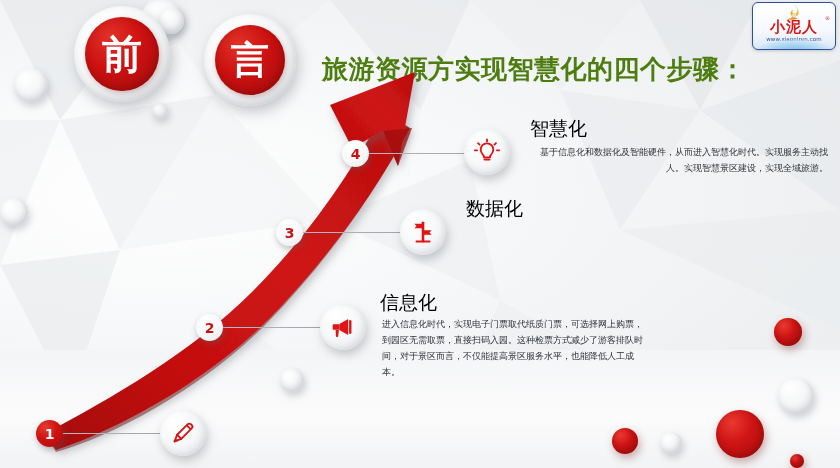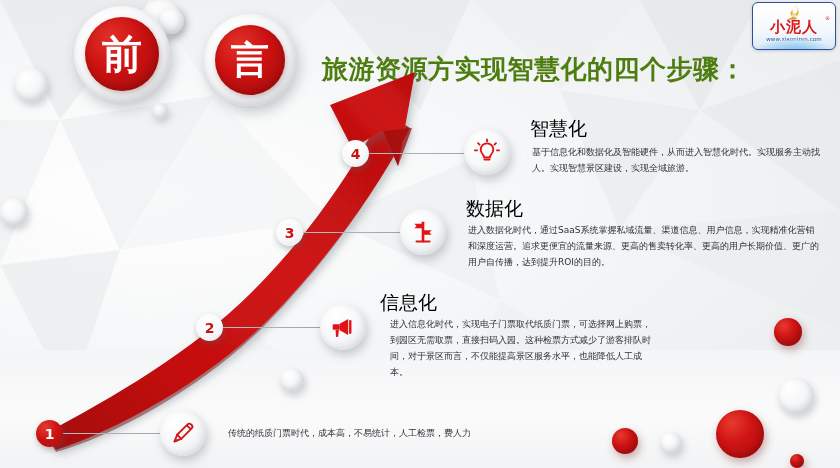--- a/index.html
+++ b/index.html
@@ -168,69 +168,67 @@
   <div class="icon-circle" style="left:160px;top:410px;">
     <svg width="26" height="26" viewBox="0 0 24 24">
       <g fill="none" stroke="#d31616" stroke-width="1.7" stroke-linejoin="round" stroke-linecap="round">
         <path d="M4.2,19.8 L6.6,13.6 L16.2,4.0 C17.1,3.1 18.5,3.1 19.4,4.0 L20.0,4.6 C20.9,5.5 20.9,6.9 20.0,7.8 L10.4,17.4 Z"></path>
         <path d="M16.0,5.4 L18.6,8.0"></path>
         <path d="M6.6,13.6 L10.4,17.4"></path>
         <path d="M4.2,19.8 L7.0,18.6"></path>
       </g>
     </svg>
   </div>
-  <div class="step-body" style="left:228px;top:425px;width:300px;">传统的纸质门票时代，成本高，不易统计，人工检票，费人力</div>
 
   <div class="connector" style="left:222px;top:327px;width:108px;"></div>
   <div class="step-num white" style="left:196px;top:314px;">2</div>
   <div class="icon-circle" style="left:320px;top:304px;">
     <svg width="26" height="26" viewBox="0 0 24 24">
       <g fill="#e01414">
         <path d="M3.5,9.4 L9.0,9.4 L9.0,14.6 L3.5,14.6 C2.9,14.6 2.5,14.2 2.5,13.6 L2.5,10.4 C2.5,9.8 2.9,9.4 3.5,9.4 Z"></path>
         <path d="M9.0,9.0 L16.8,4.6 L16.8,19.4 L9.0,15.0 Z"></path>
         <rect x="17.6" y="5.6" width="2.2" height="12.8" rx="1"></rect>
         <path d="M5.2,14.8 L8.2,14.8 L7.6,20.2 C7.55,20.8 7.1,21.2 6.5,21.2 C5.9,21.2 5.5,20.8 5.45,20.2 Z"></path>
       </g>
     </svg>
   </div>
   <div class="step-head" style="left:380px;top:290px;">信息化</div>
-  <div class="step-body" style="left:390px;top:316px;width:268px;">进入信息化时代，实现电子门票取代纸质门票，可选择网上购票，到园区无需取票，直接扫码入园。这种检票方式减少了游客排队时间，对于景区而言，不仅能提高景区服务水平，也能降低人工成本。</div>
+  <div class="step-body" style="left:382px;top:316px;width:268px;">进入信息化时代，实现电子门票取代纸质门票，可选择网上购票，到园区无需取票，直接扫码入园。这种检票方式减少了游客排队时间，对于景区而言，不仅能提高景区服务水平，也能降低人工成本。</div>
 
   <div class="connector" style="left:302px;top:232px;width:108px;"></div>
   <div class="step-num white" style="left:276px;top:219px;">3</div>
   <div class="icon-circle" style="left:400px;top:209px;">
     <svg width="26" height="26" viewBox="0 0 24 24">
       <g fill="#e01414">
         <rect x="10.8" y="2.6" width="2.4" height="18.8" rx="0.4"></rect>
         <path d="M4.0,4.4 L11.6,4.4 L11.6,8.6 L4.0,8.6 L6.0,6.5 Z"></path>
         <path d="M20.0,10.4 L12.4,10.4 L12.4,14.6 L20.0,14.6 L18.0,12.5 Z"></path>
         <rect x="5.2" y="19.8" width="13.6" height="1.9" rx="0.5"></rect>
       </g>
     </svg>
   </div>
   <div class="step-head" style="left:466px;top:196px;">数据化</div>
-  <div class="step-body" style="left:468px;top:222px;width:352px;">进入数据化时代，通过SaaS系统掌握私域流量、渠道信息、用户信息，实现精准化营销和深度运营。追求更便宜的流量来源、更高的售卖转化率、更高的用户长期价值、更广的用户自传播，达到提升ROI的目的。</div>
 
   <div class="connector" style="left:368px;top:153px;width:108px;"></div>
   <div class="step-num white" style="left:342px;top:140px;">4</div>
   <div class="icon-circle" style="left:464px;top:129px;">
     <svg width="28" height="28" viewBox="0 0 24 24">
       <g fill="none" stroke="#e01414" stroke-width="1.6" stroke-linecap="round">
         <path d="M12,4.6 C8.9,4.6 6.6,7.0 6.6,10.0 C6.6,12.0 7.7,13.3 8.6,14.4 C9.2,15.1 9.5,15.7 9.5,16.6 L14.5,16.6 C14.5,15.7 14.8,15.1 15.4,14.4 C16.3,13.3 17.4,12.0 17.4,10.0 C17.4,7.0 15.1,4.6 12,4.6 Z" fill="none"></path>
         <path d="M9.8,18.4 L14.2,18.4"></path>
         <path d="M12,1.2 L12,2.9"></path>
         <path d="M4.3,4.4 L5.6,5.7"></path>
         <path d="M19.7,4.4 L18.4,5.7"></path>
         <path d="M1.6,10.6 L3.5,10.6"></path>
         <path d="M20.5,10.6 L22.4,10.6"></path>
       </g>
     </svg>
   </div>
   <div class="step-head" style="left:530px;top:116px;">智慧化</div>
-  <div class="step-body" style="left:532px;top:144px;width:296px;">基于信息化和数据化及智能硬件，从而进入智慧化时代。实现服务主动找人。实现智慧景区建设，实现全域旅游。</div>
+  <div class="step-body" style="left:532px;top:144px;width:296px;text-align:right;">基于信息化和数据化及智能硬件，从而进入智慧化时代。实现服务主动找人。实现智慧景区建设，实现全域旅游。</div>
 
   <div class="logo">
     <svg class="logo-flame" viewBox="0 0 22 16">
       <path d="M11,0 C13,3 15,4 14.5,7 C14,9.6 12,10.4 10.4,9.6 C9,8.9 9.4,7 10,5.8 C9,6.6 7.6,7.4 7.6,9.2 C7.6,11.4 9.2,12.8 11,12.8 C13.6,12.8 15.6,11 15.6,8.2 C15.6,5 13.4,2.4 11,0 Z" fill="#e8b317"></path>
       <path d="M9.6,12.8 C9.6,12.8 8.2,14 6.6,14.6 C5.4,15 4.2,15.2 4.2,15.2 L6.0,15.8 L12.4,15.6 L14.4,14.2 Z" fill="#e4932a"></path>
       <circle cx="11.2" cy="11.2" r="2.2" fill="#f6d9b0"></circle>
     </svg>
     <div class="logo-reg">®</div>
     <div class="logo-cn">小泥人</div>
     <div class="logo-url">www.xiaoniren.com</div>

